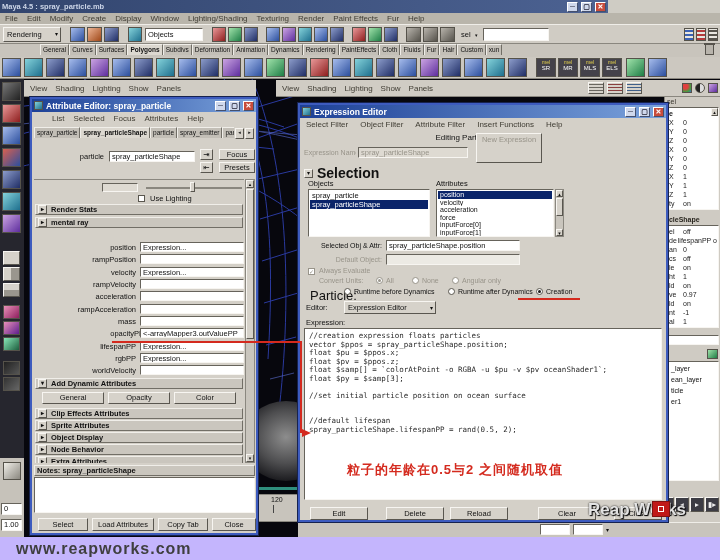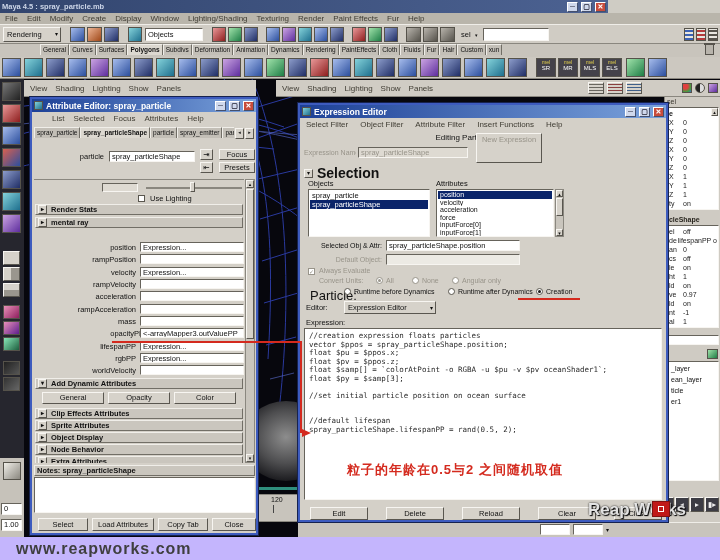--- a/index.html
+++ b/index.html
@@ -558,21 +558,21 @@
       <div class="cl">//set initial particle position on ocean surface</div>
       <div class="cl"></div>
       <div class="cl"></div>
       <div class="cl">//default lifespan</div>
       <div class="cl">spray_particleShape.lifespanPP = rand(0.5, 2);</div>
       <div class="a" style="left:42px;top:132px;font-size:13px;font-weight:bold;color:#d42a1e;font-family:sans-serif;letter-spacing:1px;white-space:nowrap"><span>粒子的年龄在0.5与2 之间随机取值</span></div>
     </div>
 
     <div class="a btn" style="left:10px;top:402px;width:58px;height:13px;line-height:11px">Edit</div>
     <div class="a btn" style="left:86px;top:402px;width:58px;height:13px;line-height:11px">Delete</div>
-    <div class="a btn" style="left:162px;top:402px;width:58px;height:13px;line-height:11px">Reload</div>
+    <div class="a btn" style="left:150px;top:402px;width:58px;height:13px;line-height:11px">Reload</div>
     <div class="a btn" style="left:238px;top:402px;width:58px;height:13px;line-height:11px">Clear</div>
     <div class="a btn" style="left:314px;top:402px;width:48px;height:13px;line-height:11px">Close</div>
   </div>
 
   <div class="a red" style="left:112px;top:341px;width:190px;height:2px;z-index:30"></div>
   <div class="a red" style="left:300px;top:341px;width:2px;height:92px;z-index:30"></div>
   <div class="a" style="left:302px;top:429px;width:0;height:0;border-left:9px solid #d42a1e;border-top:4px solid transparent;border-bottom:4px solid transparent;z-index:30"></div>
 
   <div class="a" style="left:588px;top:500px;z-index:40;font-size:17px;font-weight:bold;color:rgba(255,255,255,0.88);text-shadow:1px 1px 1px #000,0 0 2px #000;white-space:nowrap"><span>Reap Works</span></div>
   <div class="a" style="left:652px;top:501px;width:18px;height:16px;background:#c01818;z-index:41;border:1px solid #801010">

